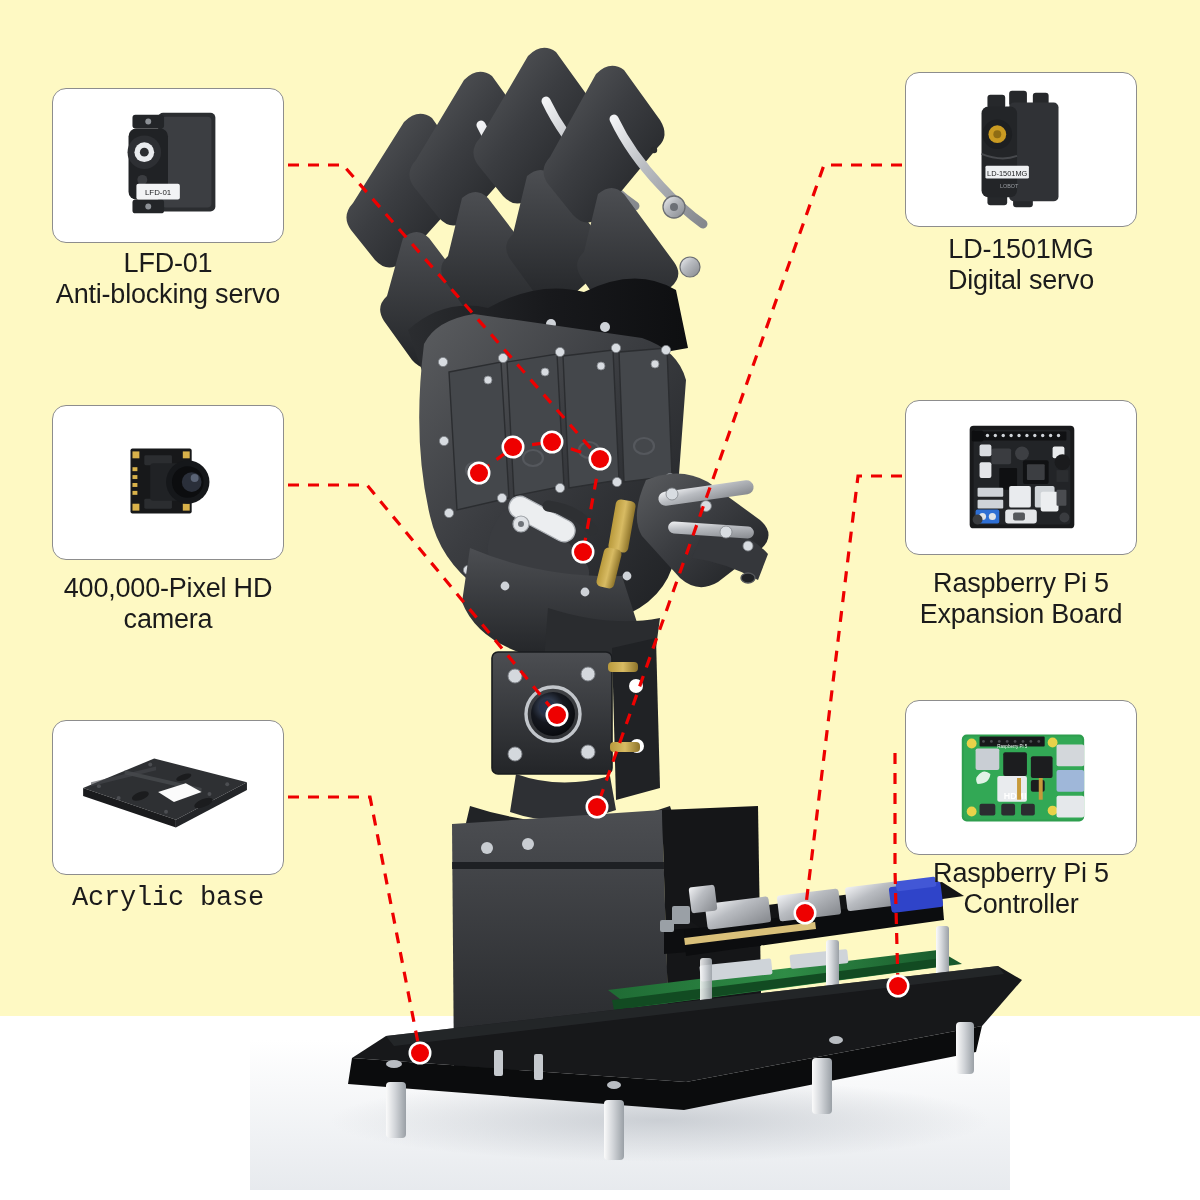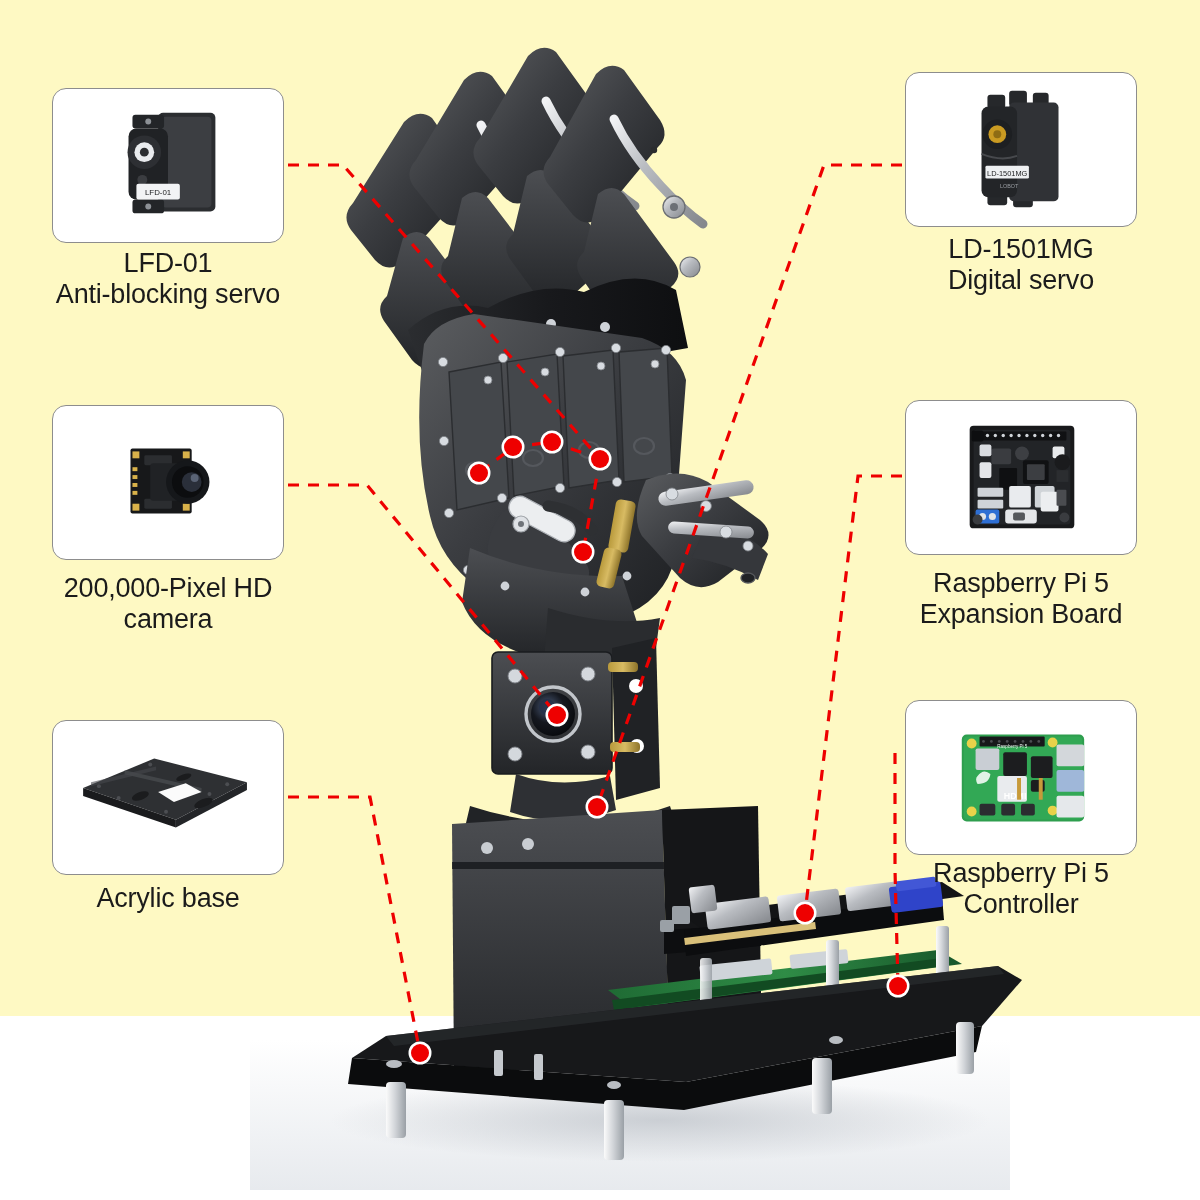--- a/index.html
+++ b/index.html
@@ -408,21 +408,21 @@
         </g>
         <rect x="92" y="50" width="28" height="10" rx="1.5" fill="#2b2d30"></rect>
         <rect x="92" y="94" width="28" height="10" rx="1.5" fill="#2b2d30"></rect>
         <rect x="98" y="58" width="42" height="38" rx="3" fill="#202225"></rect>
         <circle cx="136" cy="77" r="22" fill="#15171a"></circle>
         <circle cx="136" cy="77" r="16" fill="#0c0d0f"></circle>
         <circle cx="140" cy="77" r="10" fill="#2a2f3a"></circle>
         <circle cx="143" cy="73" r="4" fill="#5a6375"></circle>
       </svg>
     </div>
-    <div class="caption" style="top:168px;">200,000-Pixel HD
+    <div class="caption" style="top:168px;">400,000-Pixel HD
 camera</div>
   </div>
 
   <div class="callout" style="left:905px; top:400px; width:232px; height:155px;">
     <div class="frame" style="width:232px;height:155px;">
       <svg class="thumb" viewBox="0 0 232 155">
         <rect x="64" y="25" width="106" height="104" rx="4" fill="#18191b"></rect>
         <rect x="68" y="29" width="98" height="96" rx="3" fill="#222427"></rect>
         <rect x="76" y="31" width="86" height="9" rx="1" fill="#101113"></rect>
         <g fill="#cfd3d8">
@@ -486,21 +486,21 @@
         <g fill="#4c4e52">
           <circle cx="46" cy="66" r="2"></circle>
             <circle cx="98" cy="44" r="2"></circle>
           <circle cx="176" cy="64" r="2"></circle>
             <circle cx="114" cy="92" r="2"></circle>
           <circle cx="66" cy="78" r="2"></circle>
             <circle cx="158" cy="74" r="2"></circle>
         </g>
       </svg>
     </div>
-    <div class="caption" style="top:163px;">Acrylic base</div>
+    <div class="caption" style="top:163px;font-family:Liberation Mono, monospace;">Acrylic base</div>
   </div>
 
   <div class="callout" style="left:905px; top:700px; width:232px; height:155px;">
     <div class="frame" style="width:232px;height:155px;">
       <svg class="thumb" viewBox="0 0 232 155">
         <rect x="56" y="34" width="124" height="88" rx="5" fill="#2e9e4e"></rect>
         <rect x="58" y="36" width="120" height="84" rx="4" fill="#32a855"></rect>
         <g fill="#e8d24a">
           <circle cx="66" cy="43" r="5"></circle>
             <circle cx="148" cy="42" r="5"></circle>

